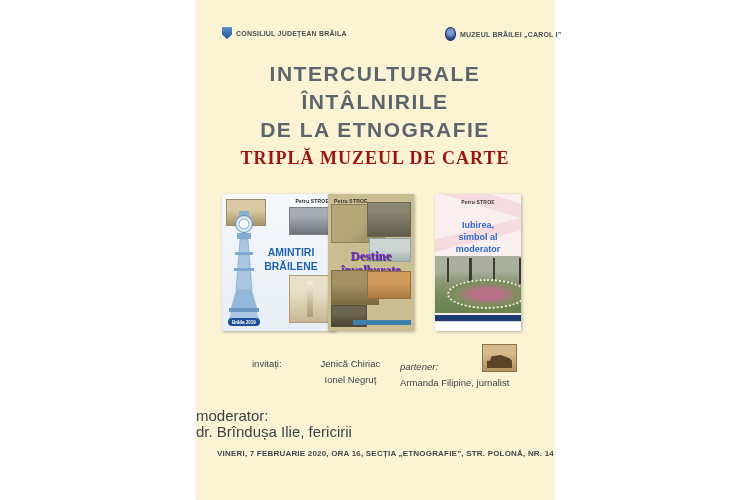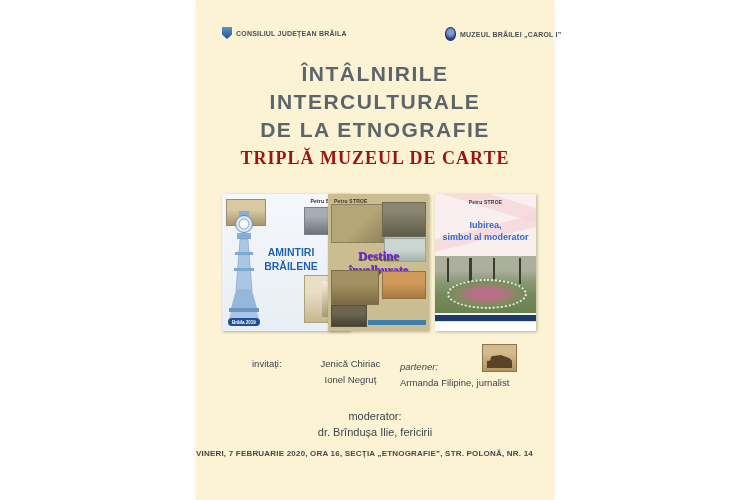--- a/index.html
+++ b/index.html
@@ -34,21 +34,21 @@
     position:absolute; top:60px; left:0; width:100%; text-align:center;
     color:#5c656c; font-weight:bold; font-size:21px; line-height:28px; letter-spacing:1.5px;
   }
   .subtitle {
     position:absolute; top:148px; left:0; width:100%; text-align:center;
     font-family:"Liberation Serif", serif; font-weight:bold;
     font-size:18px; letter-spacing:1px; color:#9e1310;
   }
   
   .book {
-    position:absolute; top:194px; width:101px; height:137px; overflow:hidden;
+    position:absolute; top:194px; width:86px; height:137px; overflow:hidden;
     box-shadow:1px 1px 3px rgba(0,0,0,0.28);
   }
   .book-author { position:absolute; font-size:5px; font-weight:bold; color:#33302a; letter-spacing:0.2px; }
   
   .book1 { left:26px; background:linear-gradient(#f5f8fb,#e8eef5);padding-left:27px; }
   .b1-author { top:4px; right:6px; color:#2c2c2c; }
   .b1-photo-tl { position:absolute; top:5px; left:4px; width:38px; height:25px;
     background:linear-gradient(#d8c9a2 0 40%, #a8976a); border:0.5px solid #9c8d68; }
   .b1-photo-tr { position:absolute; top:13px; right:4px; width:40px; height:26px;
     background:linear-gradient(#a7adb5 0 30%, #6e747c); border:0.5px solid #7b818a; }
@@ -116,43 +116,43 @@
   .info { font-size:9.5px; font-weight:normal; color:#3f4449; }
   .guests { position:absolute; top:356px; left:56px; display:flex; gap:5px; line-height:16px; }
   .guest-names { text-align:center;margin-left:34px; }
   .partner { position:absolute; top:344px; left:204px; width:130px; }
   .partner-logo { position:absolute; top:0; left:82px; width:33px; height:26px;
     background:linear-gradient(#d4ba8d 0 30%, #b3935f); border:1px solid #8a744e; }
   .partner-building { position:absolute; left:4px; bottom:3px; width:25px; height:13px;
     background:#5a4428; clip-path:polygon(0 100%,0 45%,12% 45%,18% 10%,55% 0,90% 25%,100% 45%,100% 100%); }
   .partner-label { position:absolute; top:17px; left:0;font-style:italic; }
   .partner-name { position:absolute; top:33px; left:0; white-space:nowrap; }
-  .moderator { position:absolute; top:408px; left:0; width:100%; text-align:center; font-size:11px; line-height:16px; }
+  .moderator { position:absolute; top:408px; left:0; width:100%; text-align:left; font-size:15px; line-height:16px; }
   .footer {
-    position:absolute; top:449px; left:0; width:100%; text-align:left;
+    position:absolute; top:449px; left:0; width:100%; text-align:right;
     font-size:8px; font-weight:bold; color:#44484c; letter-spacing:0.2px; white-space:nowrap;
   }
 </style>
 </head>
 <body>
 
 <div class="poster">
 
   <div class="org org-left">
     <span class="shield-icon"></span>
     <span class="org-text">CONSILIUL JUDEȚEAN BRĂILA</span>
   </div>
   <div class="org org-right">
     <span class="emblem-icon"></span>
     <span class="org-text">MUZEUL BRĂILEI „CAROL I”</span>
   </div>
 
   <div class="title">
+    <div>INTERCULTURALE</div>
     <div>ÎNTÂLNIRILE</div>
-    <div>INTERCULTURALE</div>
     <div>DE LA ETNOGRAFIE</div>
   </div>
 
   <div class="subtitle">TRIPLĂ MUZEUL DE CARTE</div>
 
   <div class="book book1">
     <span class="book-author b1-author">Petru STROE</span>
     <div class="b1-photo-tl"></div>
     <div class="b1-photo-tr"></div>
     <svg class="b1-tower" viewBox="0 0 40 114">

